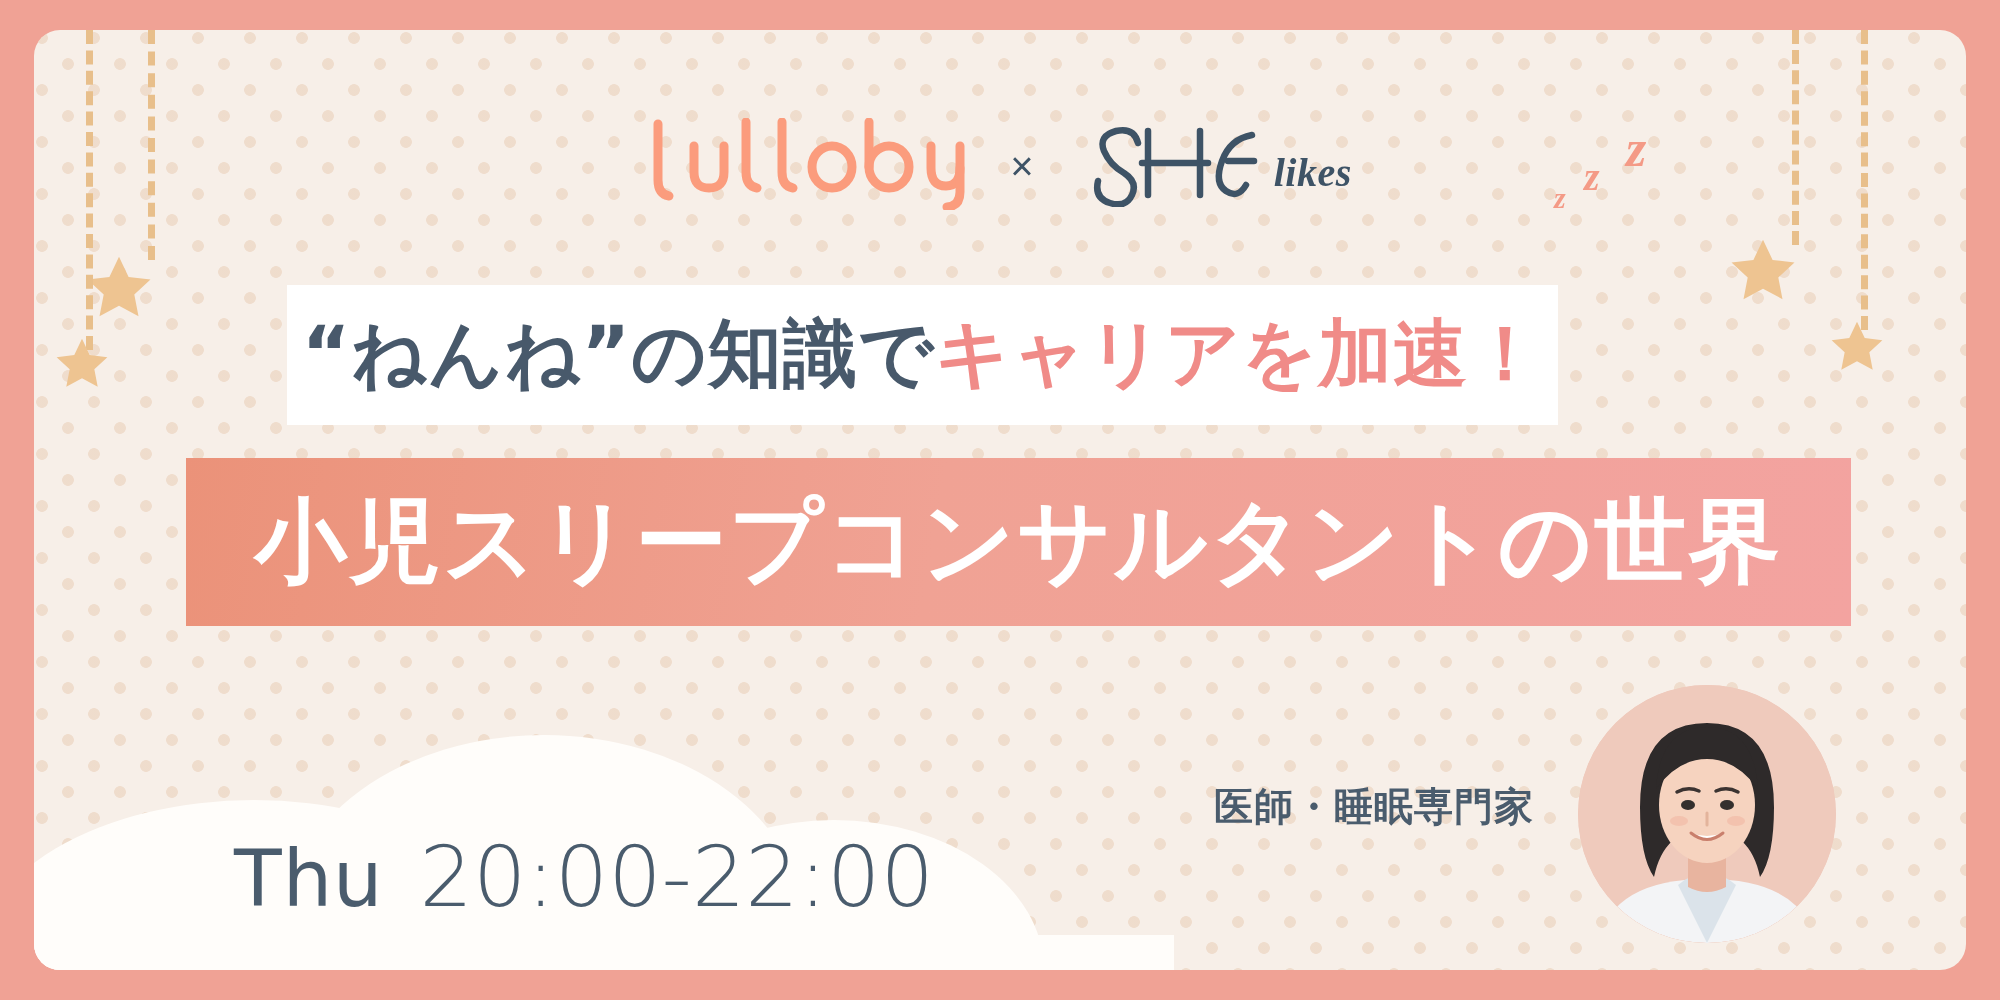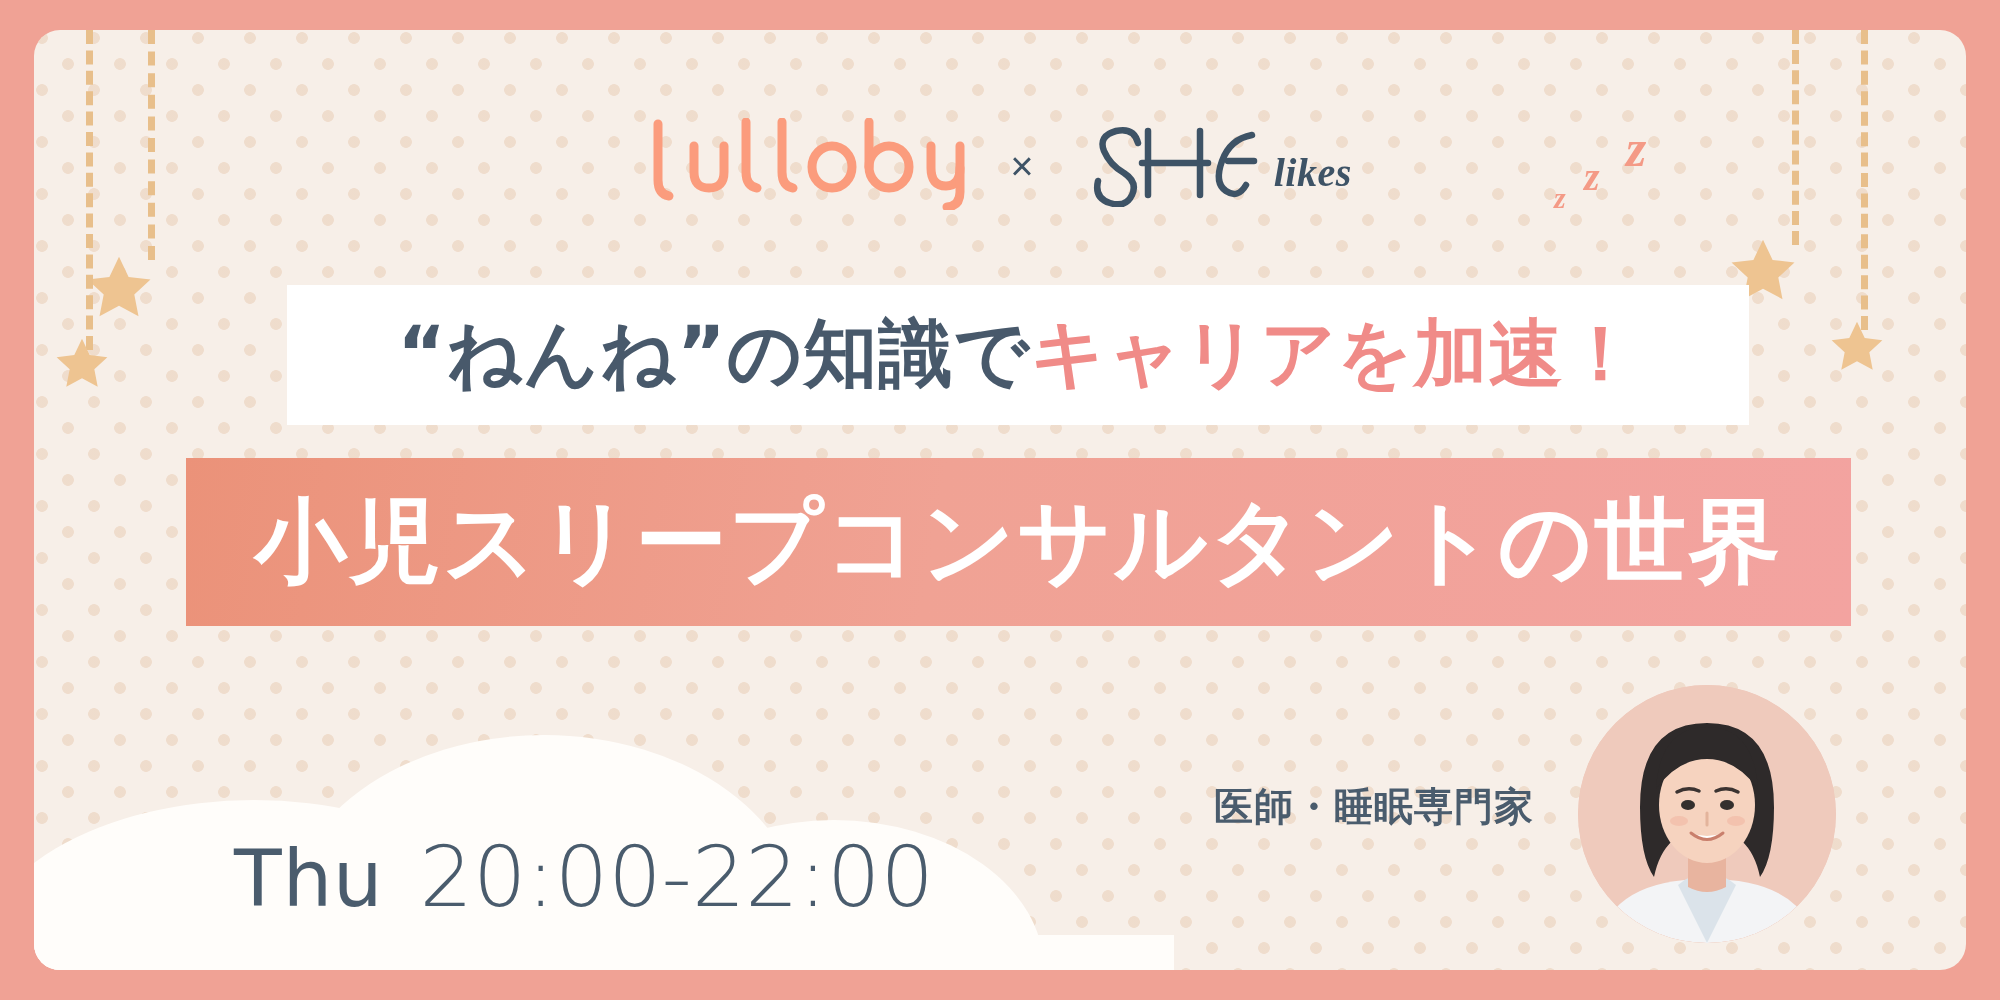--- a/index.html
+++ b/index.html
@@ -97,21 +97,21 @@
   }
   #zzz span { position:absolute; display:block; }
   #zzz .z1 { font-size:30px; left:0px;  top:56px; }
   #zzz .z2 { font-size:40px; left:30px; top:28px; }
   #zzz .z3 { font-size:52px; left:72px; top:-6px; }
 
   
   #headline-1 {
     position:absolute;
     left:253px; top:255px;
-    width:1462px; height:140px;
+    width:1271px; height:140px;
     background:#ffffff;
     display:flex; align-items:center; justify-content:center;
   }
   #headline-1-text {
     font-family:"DejaVu Sans", sans-serif;
     font-weight:bold;
     font-size:74px;
     letter-spacing:1px;
     white-space:nowrap;
   }

